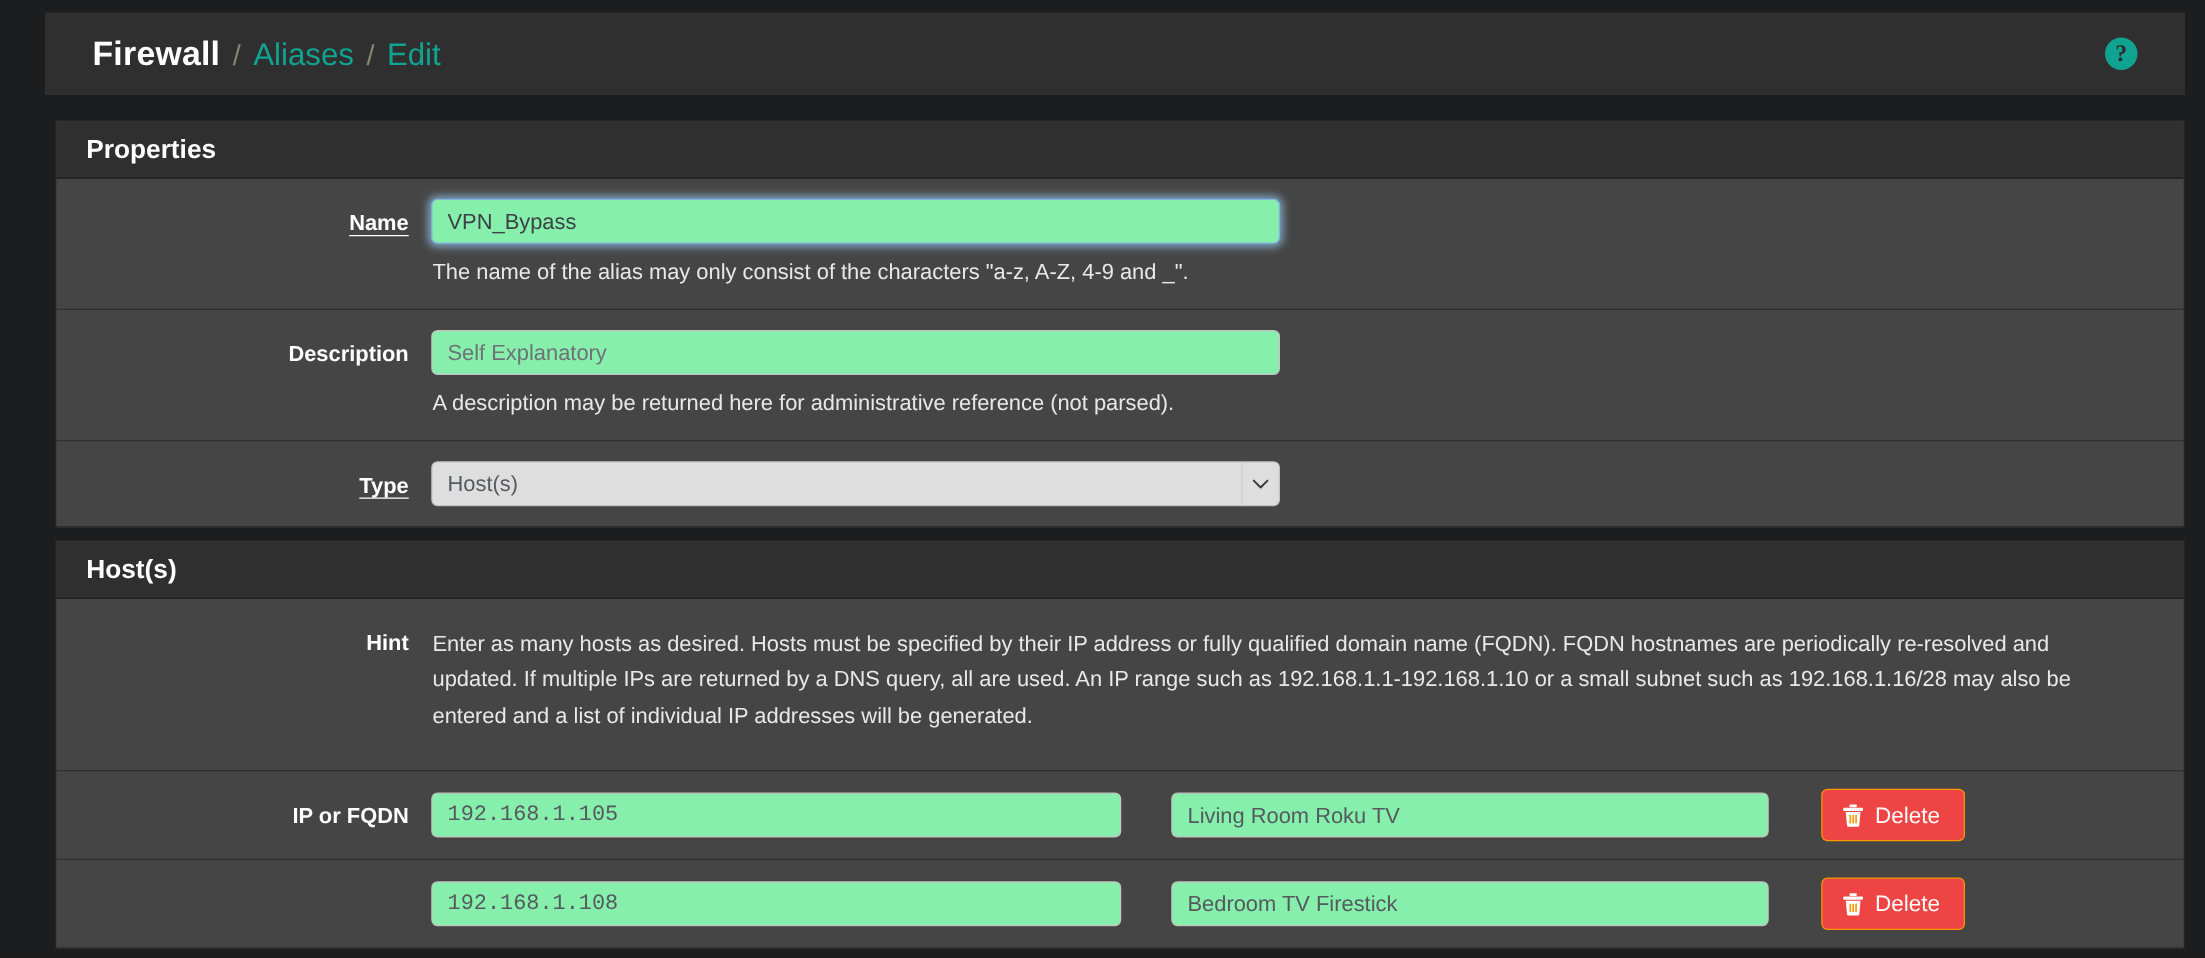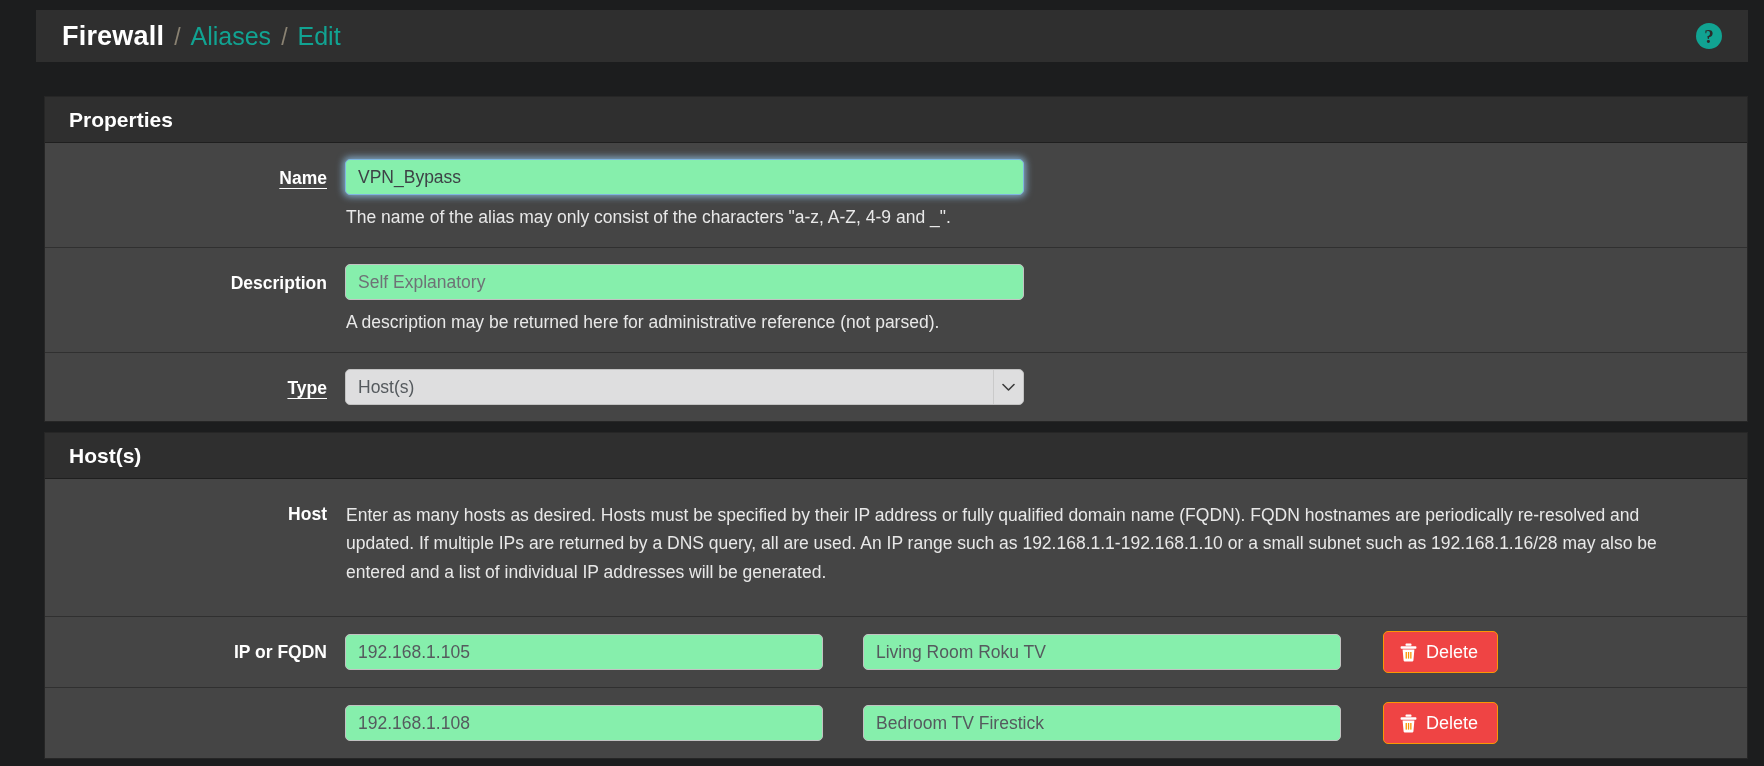--- a/index.html
+++ b/index.html
@@ -16,25 +16,25 @@
     background: #1c1d1e;
     position: relative;
   }
 
   
   .breadcrumb-bar {
     position: absolute;
     left: 36px;
     top: 10px;
     width: 1712px;
-    height: 52px;
+    height: 66px;
     background: #2f2f2f;
     display: flex;
     align-items: center;
-    padding: 0 26px;
+    padding: 0 38px;
   }
   .crumbs { display: flex; align-items: baseline; gap: 10px; flex: 1; }
   .crumb-root {
     color: #ffffff;
     font-size: 27px;
     font-weight: bold;
     letter-spacing: .2px;
   }
   .crumb-sep { color: #8a8272; font-size: 23px; }
   .crumb-link {
@@ -166,21 +166,21 @@
 
   
   .host-row {
     display: flex;
     align-items: flex-start;
     padding: 14px 0 14px 0;
     border-bottom: 1px solid #303030;
   }
   .host-row.last { border-bottom: none; }
   .host-fields { display: flex; align-items: center; gap: 0; flex: 1; }
-  .txt.ip { width: 478px; }
+  .txt.ip { width: 552px; font-family: Liberation Mono, monospace; }
   .txt.desc { width: 478px; margin-left: 40px; }
 
   .btn-delete {
     margin-left: 42px;
     background: #ef4444;
     border: 1px solid #fa9703;
     border-radius: 5px;
     color: #ffffff;
     font-family: "Liberation Sans", sans-serif;
     font-size: 18px;
@@ -250,21 +250,21 @@
       </div>
 
     </div>
   </div>
 
   <div class="panel" style="top:432px;">
     <div class="panel-heading">Host(s)</div>
     <div class="panel-body">
 
       <div class="form-row nohelp">
-        <div class="col-label">Host</div>
+        <div class="col-label">Hint</div>
         <div class="col-field">
           <div class="hint-block">Enter as many hosts as desired. Hosts must be specified by their IP address or fully qualified domain name (FQDN). FQDN hostnames are periodically re-resolved and updated. If multiple IPs are returned by a DNS query, all are used. An IP range such as 192.168.1.1-192.168.1.10 or a small subnet such as 192.168.1.16/28 may also be entered and a list of individual IP addresses will be generated.</div>
         </div>
       </div>
 
       <div class="host-row">
         <div class="col-label" style="padding-top:11px;">IP or FQDN</div>
         <div class="host-fields">
           <input class="txt ip" type="text" value="192.168.1.105" style="">
           <input class="txt desc" type="text" value="Living Room Roku TV" style="">

